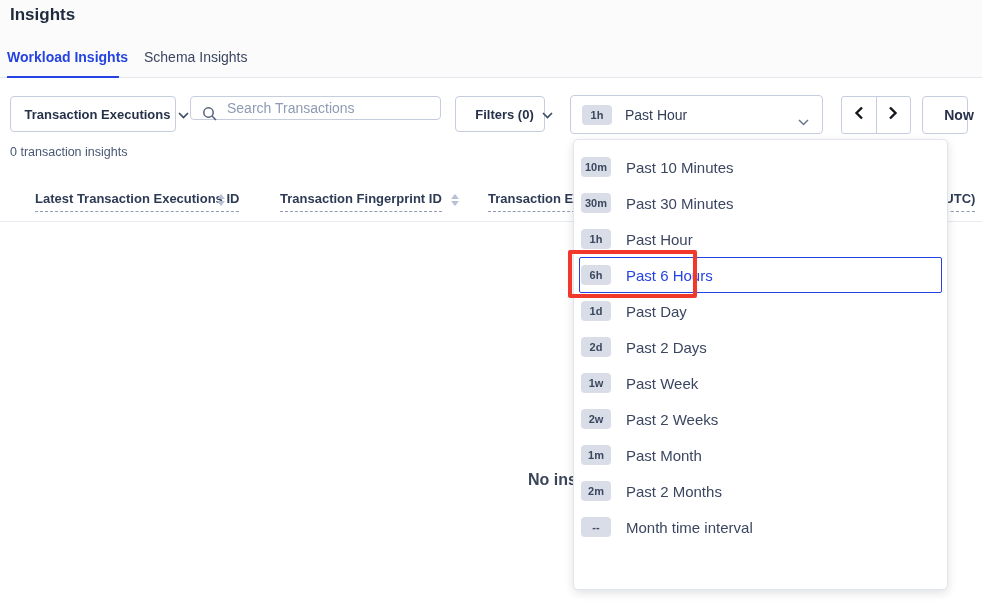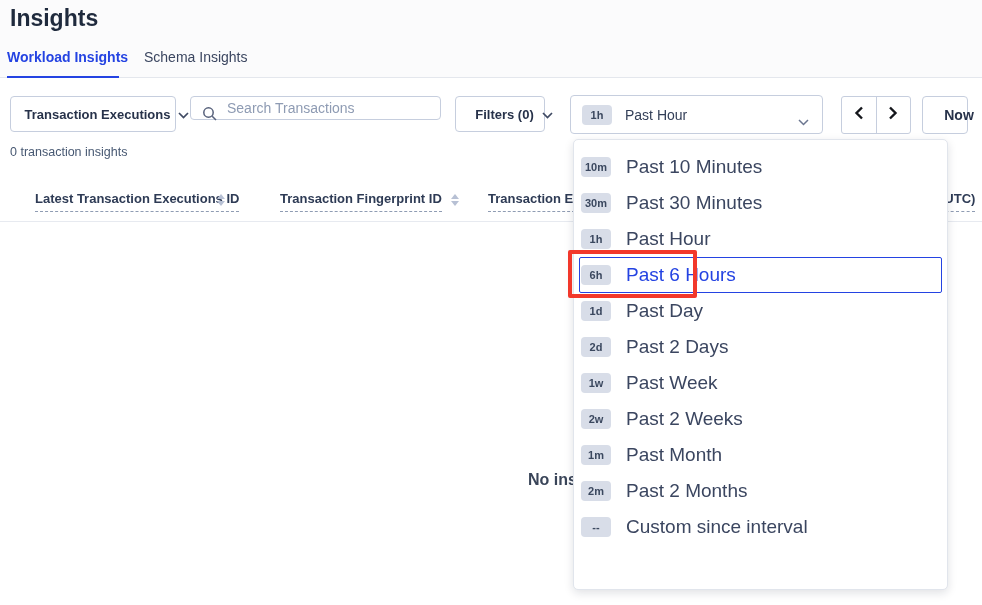--- a/index.html
+++ b/index.html
@@ -7,21 +7,21 @@
     --annotation-red:#f2382b;
     --badge-bg:#d8dde8;
   }
   *{box-sizing:border-box;margin:0;padding:0;}
   html,body{width:982px;height:605px;}
   body{
     position:relative;overflow:hidden;background:#ffffff;
     font-family:"Liberation Sans","DejaVu Sans",sans-serif;color:#3b4660;
   }
   .top-band{position:absolute;left:0;top:0;width:982px;height:77px;background:#fbfbfc;}
-  .page-title{position:absolute;left:10px;top:5px;font-size:23px;font-weight:700;color:#1f2a3d;}
+  .page-title{position:absolute;left:10px;top:5px;font-size:17px;font-weight:700;color:#1f2a3d;}
   .tabs-line{position:absolute;left:0;top:77px;width:982px;height:1px;background:#e4e7ed;}
   .tab{position:absolute;top:49px;font-size:14px;cursor:pointer;white-space:nowrap;}
   .tab.active{left:7px;color:var(--accent);font-weight:700;}
   .tab.inactive{left:144px;color:#3b4660;font-weight:400;}
   .tab-underline{position:absolute;left:7px;top:76px;width:112px;height:2px;background:var(--accent);}
 
   .btn{
     position:absolute;display:flex;align-items:center;justify-content:center;gap:8px;
     background:#fff;border:1px solid #c6cede;border-radius:4px;
     font-size:13px;font-weight:700;color:#27324a;cursor:pointer;white-space:nowrap;padding-left:28px;
@@ -80,21 +80,21 @@
     position:absolute;left:528px;top:471px;font-size:16px;font-weight:700;color:#3a4559;
     white-space:nowrap;
   }
 
   .dropdown{
     position:absolute;left:573px;top:139px;width:375px;height:451px;
     background:#fff;border:1px solid #e1e5ec;border-radius:5px;
     box-shadow:0 3px 10px rgba(15,25,45,0.13);padding:9px 0;z-index:5;text-align:right;
   }
   .item{height:36px;display:flex;align-items:center;padding-left:7px;cursor:pointer;}
-  .item .label{margin-left:15px;font-size:19px;color:#3b4660;}
+  .item .label{margin-left:15px;font-size:15px;color:#3b4660;}
   .item.selected{border:1px solid var(--accent);margin:0 5px;padding-left:1px;border-radius:2px;}
   .item.selected .label{color:var(--accent);}
 
   .annotation-box{
     position:absolute;left:568px;top:250px;width:129px;height:48px;
     border:4px solid var(--annotation-red);border-radius:2px;z-index:9;pointer-events:none;
   }
 </style>
 </head>
 <body>
@@ -232,17 +232,17 @@
       <span class="label">Past Month</span>
     </div>
 
     <div class="item">
       <span class="mini-badge">2m</span>
       <span class="label">Past 2 Months</span>
     </div>
 
     <div class="item">
       <span class="mini-badge">--</span>
-      <span class="label">Custom since interval</span>
+      <span class="label">Month time interval</span>
     </div>
   </div>
 
 <div class="annotation-box"></div>
 
 </body></html>

